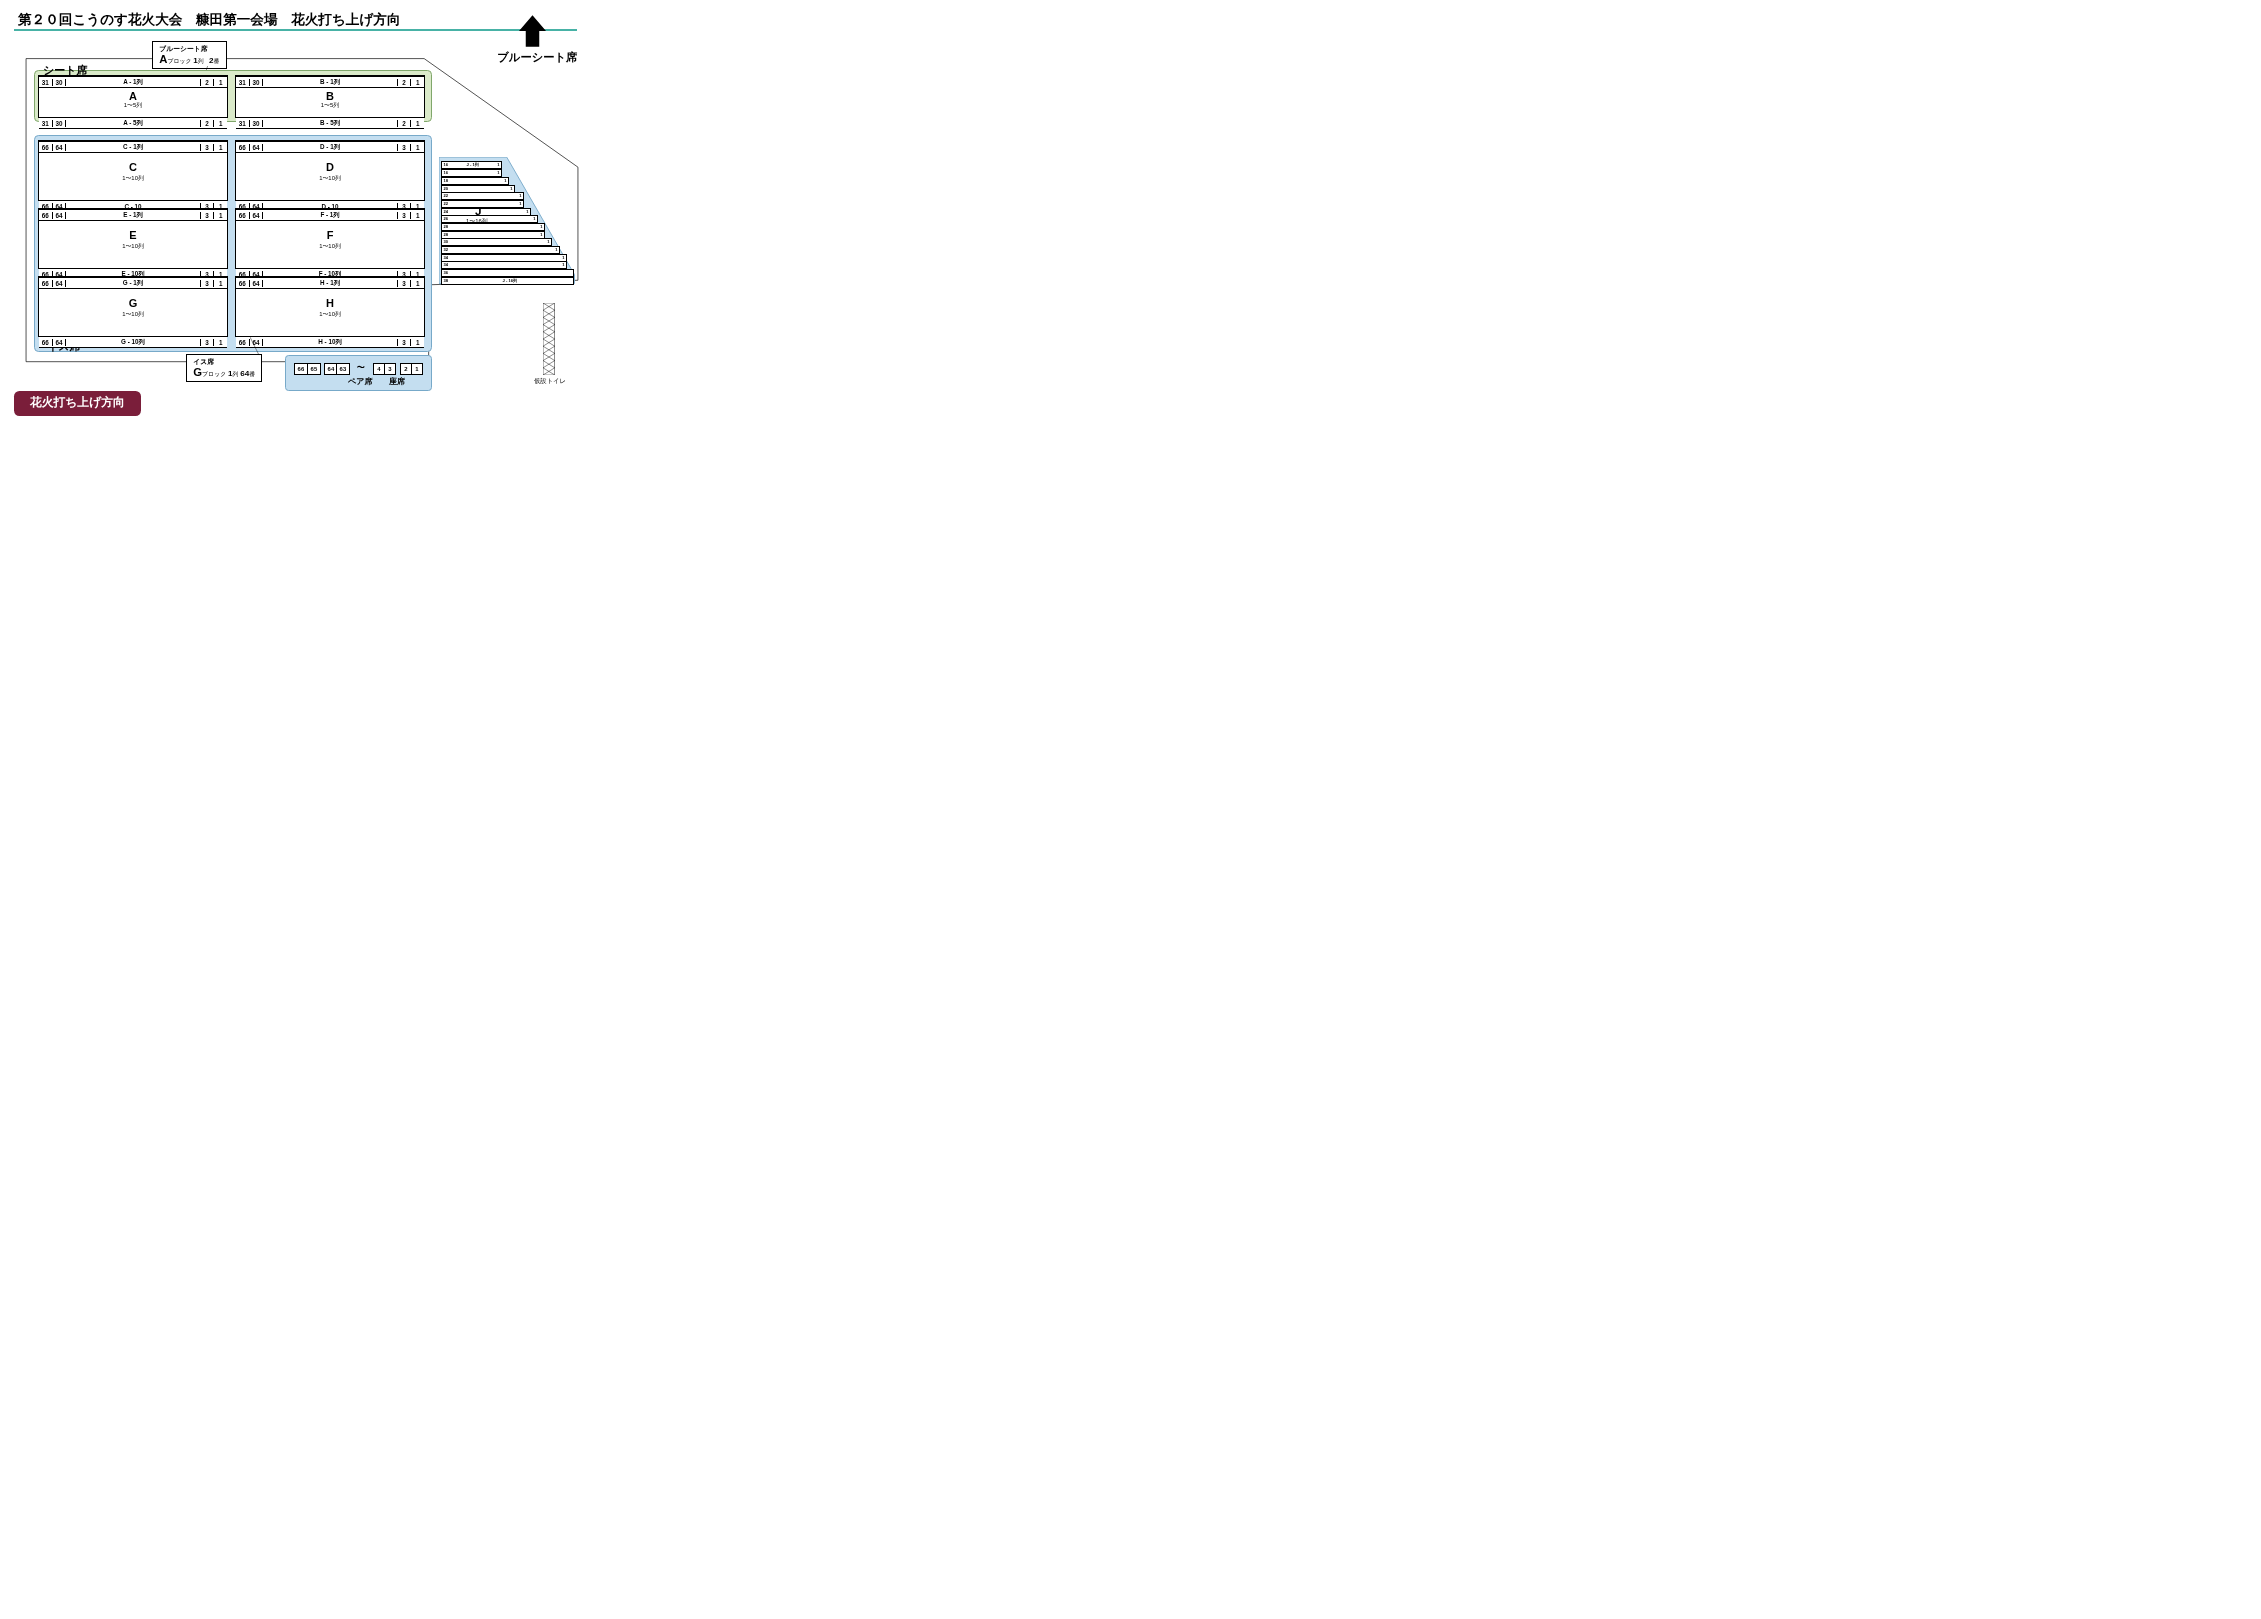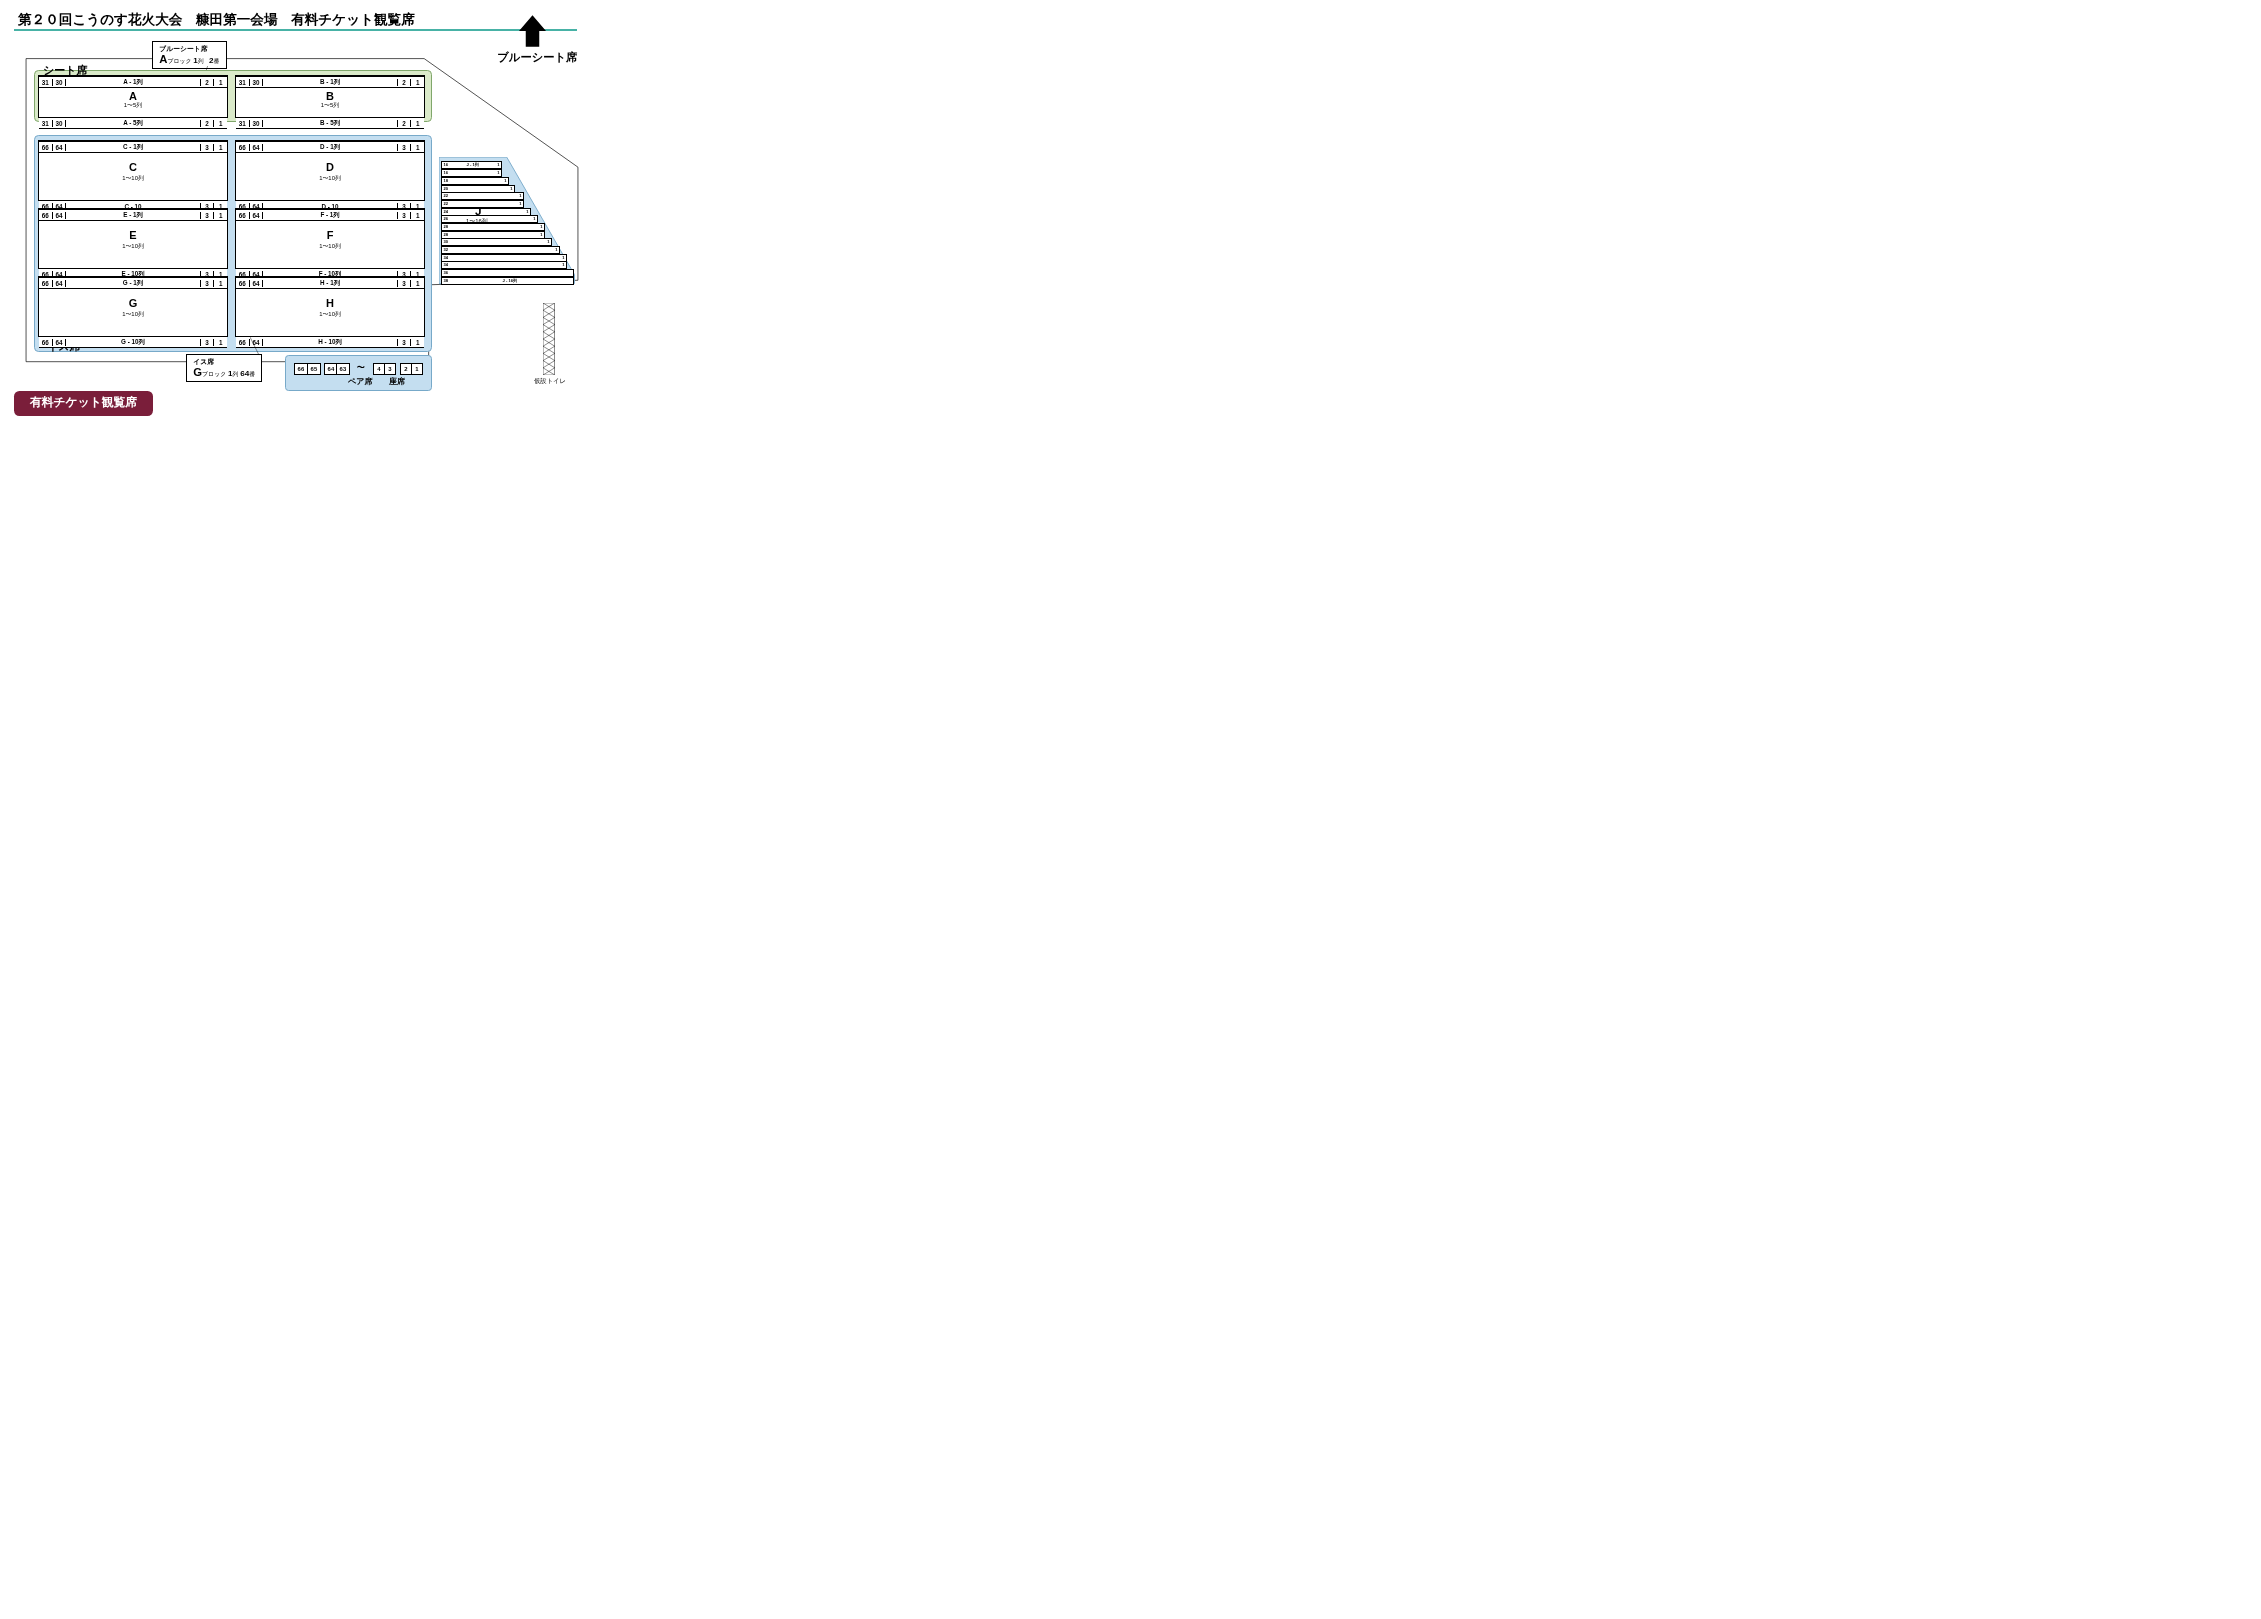--- a/index.html
+++ b/index.html
@@ -31,21 +31,21 @@
 .pair-box{position:absolute;background:#c4def0;border:0.9px solid #77a9c9;border-radius:3.6px}
 .mini-cell{position:absolute;background:#fff;border:0.5px solid #000;height:10px;line-height:10px;text-align:center;font-size:5.9px;font-weight:600}
 .toilet{position:absolute}
 .toilet-lbl{font-size:6.3px;text-align:center}
 .entrance-btn{position:absolute;left:13.6px;bottom:4.5px;background:#7a1e3a;color:#fff;font-size:11.8px;font-weight:700;padding:4.5px 16.3px;border-radius:5.4px}
 </style>
 </head>
 <body>
 
 <div class="page">
-  <div class="title">第２０回こうのす花火大会　糠田第一会場　有料チケット観覧席</div>
+  <div class="title">第２０回こうのす花火大会　糠田第一会場　花火打ち上げ方向</div>
   <div class="title-rule"></div>
 
   <div class="arrow-up">
     <svg viewBox="0 0 60 70">
         <polygon points="30,0 60,35 45,35 45,70 15,70 15,35 0,35" fill="#000"></polygon>
       </svg>
   </div>
   <div class="arrow-label">ブルーシート席</div>
 
   <svg style="position:absolute;left:17px;top:45px" width="570" height="371" viewBox="0 0 1260 820">
@@ -358,15 +358,15 @@
           <line x1="26" y1="112" x2="0" y2="128"></line>
         <line x1="0" y1="128" x2="26" y2="144"></line>
           <line x1="26" y1="128" x2="0" y2="144"></line>
         <line x1="0" y1="144" x2="26" y2="160"></line>
           <line x1="26" y1="144" x2="0" y2="160"></line>
       </g>
     </svg>
     <div class="toilet-lbl" style="margin-left:-9px;width:32px">仮設トイレ</div>
   </div>
 
-  <div class="entrance-btn">有料チケット観覧席</div>
+  <div class="entrance-btn">花火打ち上げ方向</div>
 </div>
 
 
 </body></html>

